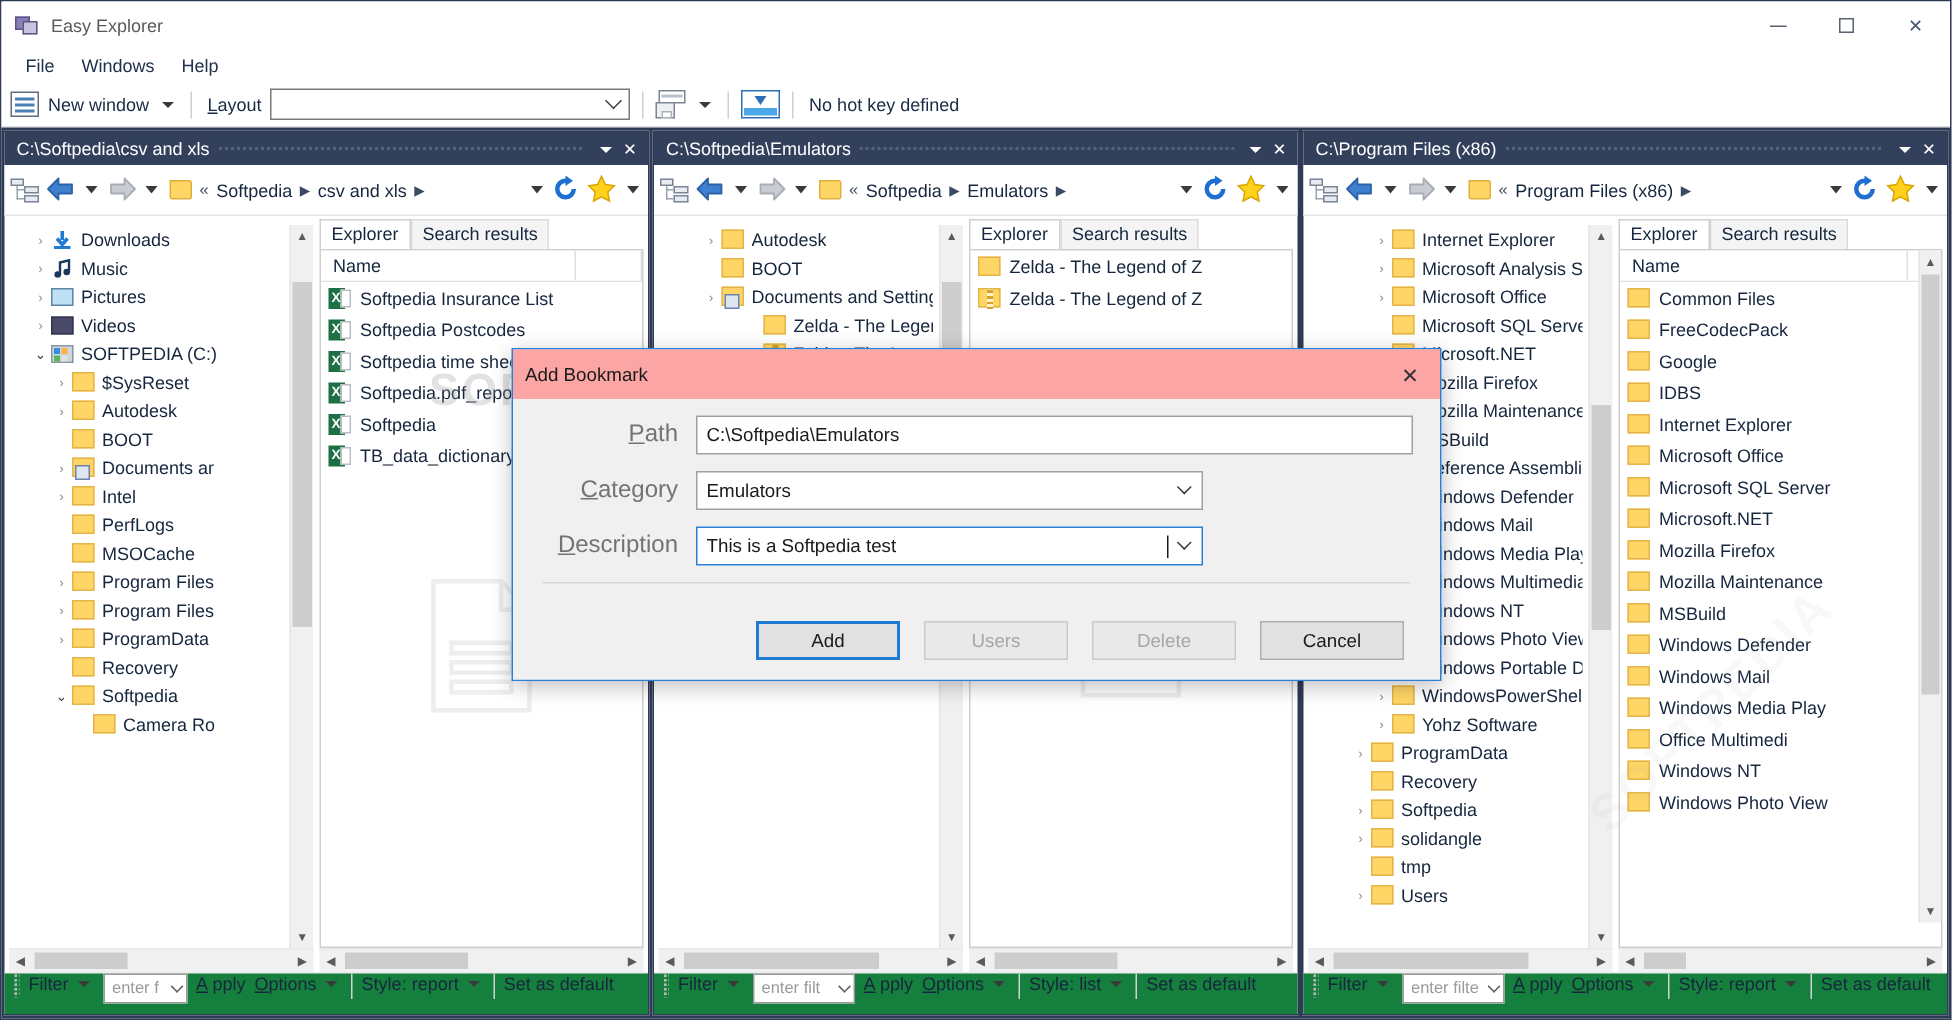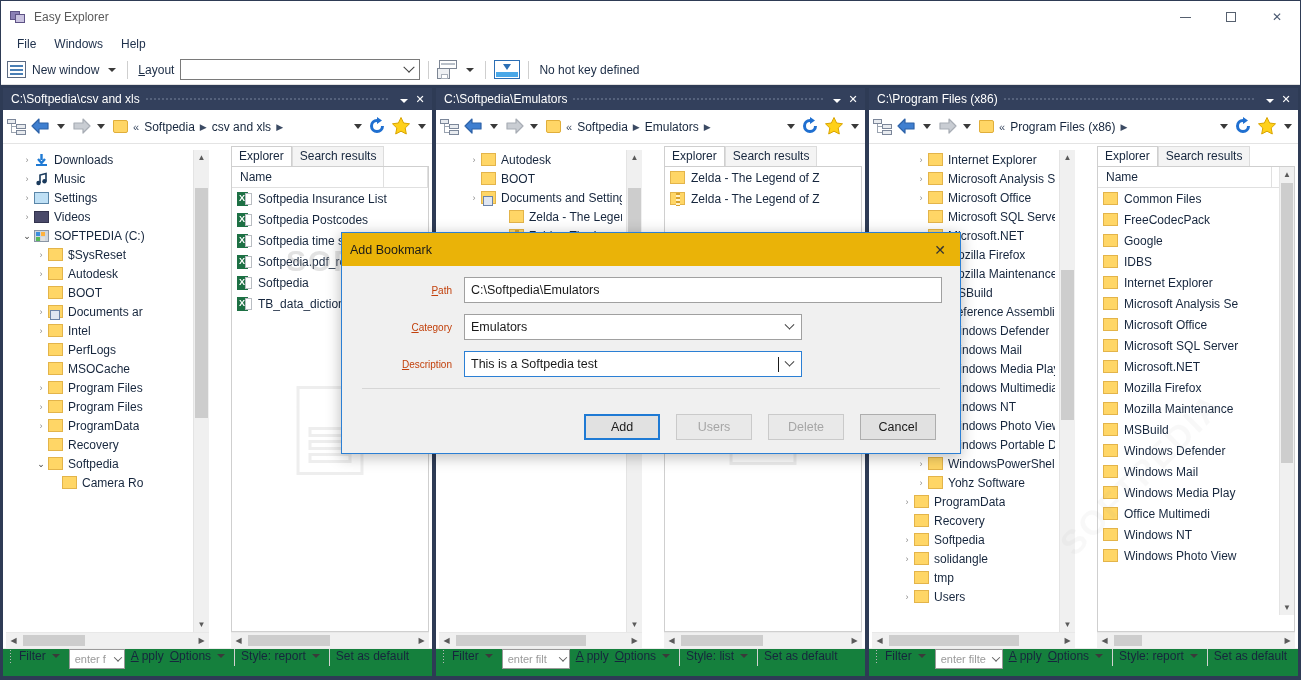--- a/index.html
+++ b/index.html
@@ -199,21 +199,21 @@
   .tlabel { overflow:hidden; text-overflow:clip; white-space:nowrap; }
   
   .vscroll {
     flex:0 0 15px; background:#f0f0f0; border-left:1px solid #e4e4e4;
     display:flex; flex-direction:column; align-items:center; position:relative;
   }
   .vscroll .ar { height:15px; width:15px; display:flex;align-items:center;justify-content:center;
     font-size:8px;color:#5a5a5a;}
   .vscroll .thumb { position:absolute; left:1px; right:1px; background:#cdcdcd; }
   
-  .list-col { flex:1 1 auto; min-width:0; display:flex; flex-direction:column; padding-left:22px;}
+  .list-col { flex:1 1 auto; min-width:0; display:flex; flex-direction:column; padding-left:4px;}
   .tabs { display:flex; align-items:flex-end; height:22px; flex:0 0 22px; padding-top:3px;}
   .tab {
     font-size:12px; color:#16263d; padding:2px 7px 3px 7px; background:#fff;
     border:1px solid transparent; border-bottom:none; white-space:nowrap;
   }
   .tab.active { border-color:#cfcfcf; background:#fff; position:relative; z-index:2;}
   .tab.inactive { background:#f4f4f4; border-color:#dcdcdc;}
   .list-box {
     flex:1 1 auto; border:1px solid #cfcfcf; background:#fff; min-height:0;
     display:flex; flex-direction:column; overflow:hidden; position:relative;
@@ -258,51 +258,51 @@
   .fb-sep { width:1px; height:17px; background:#d2d2d2; }
   .u { text-decoration:underline; }
   
   .dlg-shadow {
     position:absolute; left:341px; top:232px; width:620px; height:222px;
     background:#fff; border:1px solid #2b7fd4;
     box-shadow:0 3px 14px rgba(0,0,0,.28);
     display:flex; flex-direction:column; z-index:50;
   }
   .dlg-title {
-    height:33px; flex:0 0 33px; background:#eab308; display:flex; align-items:center;
+    height:33px; flex:0 0 33px; background:#fca5a5; display:flex; align-items:center;
     padding-left:8px; font-size:12.5px; color:#1a1a1a; position:relative;
   }
   .dlg-close {
     position:absolute; right:0; top:0; width:40px; height:33px;
     display:flex; align-items:center; justify-content:center; color:#333; font-size:14px;
   }
   .dlg-body { flex:1 1 auto; background:#f0f0f0; padding:10px 18px 0 18px; }
   .frow { display:flex; align-items:center; height:28px; margin-bottom:9px; }
-  .flabel { flex:0 0 104px; text-align:right; padding-right:12px; font-size:10px; color:#c2410c;}
+  .flabel { flex:0 0 104px; text-align:right; padding-right:12px; font-size:16px; color:#737373;}
   .finput {
     flex:1 1 auto; height:26px; border:1px solid #a0a0a0; background:#fff;
     display:flex; align-items:center; padding:0 4px 0 6px; font-size:12.5px; color:#1a1a1a;
   }
   .finput.focus { border:1px solid #2b7fd4; }
   .finput .txt { flex:1 1 auto; white-space:nowrap; overflow:hidden; }
   .finput .caret { width:1px; height:15px; background:#1a1a1a; margin-right:2px;}
   .fcombo-arrow {
     width:16px; display:flex; align-items:center; justify-content:center;
   }
   .fcombo-arrow .c {
     width:7px;height:7px;border-right:1.3px solid #3d3d3d;border-bottom:1.3px solid #3d3d3d;
     transform:rotate(45deg) translate(-2px,-2px);
   }
   .dlg-sep { height:1px; background:#d6d6d6; margin:10px 2px 0 2px; }
   .dlg-foot {
     height:52px; flex:0 0 52px; background:#f0f0f0; display:flex; align-items:center;
     justify-content:flex-end; gap:16px; padding-right:24px;
   }
   .dbtn {
-    width:76px; height:26px; border:1px solid #adadad; background:#e1e1e1;
+    width:96px; height:26px; border:1px solid #adadad; background:#e1e1e1;
     display:flex; align-items:center; justify-content:center;
     font-size:12.5px; color:#1a1a1a;
   }
   .dbtn.primary { border:2px solid #1f7ad4; background:#e1e1e1; }
   .dbtn.disabled { color:#a6a6a6; border-color:#cacaca; background:#e9e9e9; }
   
   .wm {
     position:absolute; pointer-events:none; color:rgba(160,160,160,.30);
     font-weight:bold; letter-spacing:2px; z-index:40;
   }
@@ -436,21 +436,21 @@
                   <span class="ticon-music"><svg width="15" height="14" viewBox="0 0 15 14">
                       <path d="M6 11 V3 L12 1.5 V9" stroke="#1a3a5c" stroke-width="1.6" fill="none"></path>
                       <circle cx="4.5" cy="11" r="2.2" fill="#1a3a5c"></circle>
                       <circle cx="10.5" cy="9.3" r="2.2" fill="#1a3a5c"></circle>
                     </svg></span>
                   <span class="tlabel">Music</span>
                 </div>
                 <div class="trow" style="padding-left:14px">
                   <span class="texp">›</span>
                   <span class="ticon-pic"></span>
-                  <span class="tlabel">Settings</span>
+                  <span class="tlabel">Pictures</span>
                 </div>
                 <div class="trow" style="padding-left:14px">
                   <span class="texp">›</span>
                   <span class="ticon-vid"></span>
                   <span class="tlabel">Videos</span>
                 </div>
                 <div class="trow" style="padding-left:14px">
                   <span class="texp open">⌄</span>
                   <span class="ticon-drive"></span>
                   <span class="tlabel">SOFTPEDIA (C:)</span>
@@ -1014,24 +1014,20 @@
                   <span class="lfolder"></span>
                   <span>Google</span>
                 </div>
                 <div class="lrow">
                   <span class="lfolder"></span>
                   <span>IDBS</span>
                 </div>
                 <div class="lrow">
                   <span class="lfolder"></span>
                   <span>Internet Explorer</span>
-                </div>
-                <div class="lrow">
-                  <span class="lfolder"></span>
-                  <span>Microsoft Analysis Se</span>
                 </div>
                 <div class="lrow">
                   <span class="lfolder"></span>
                   <span>Microsoft Office</span>
                 </div>
                 <div class="lrow">
                   <span class="lfolder"></span>
                   <span>Microsoft SQL Server</span>
                 </div>
                 <div class="lrow">

